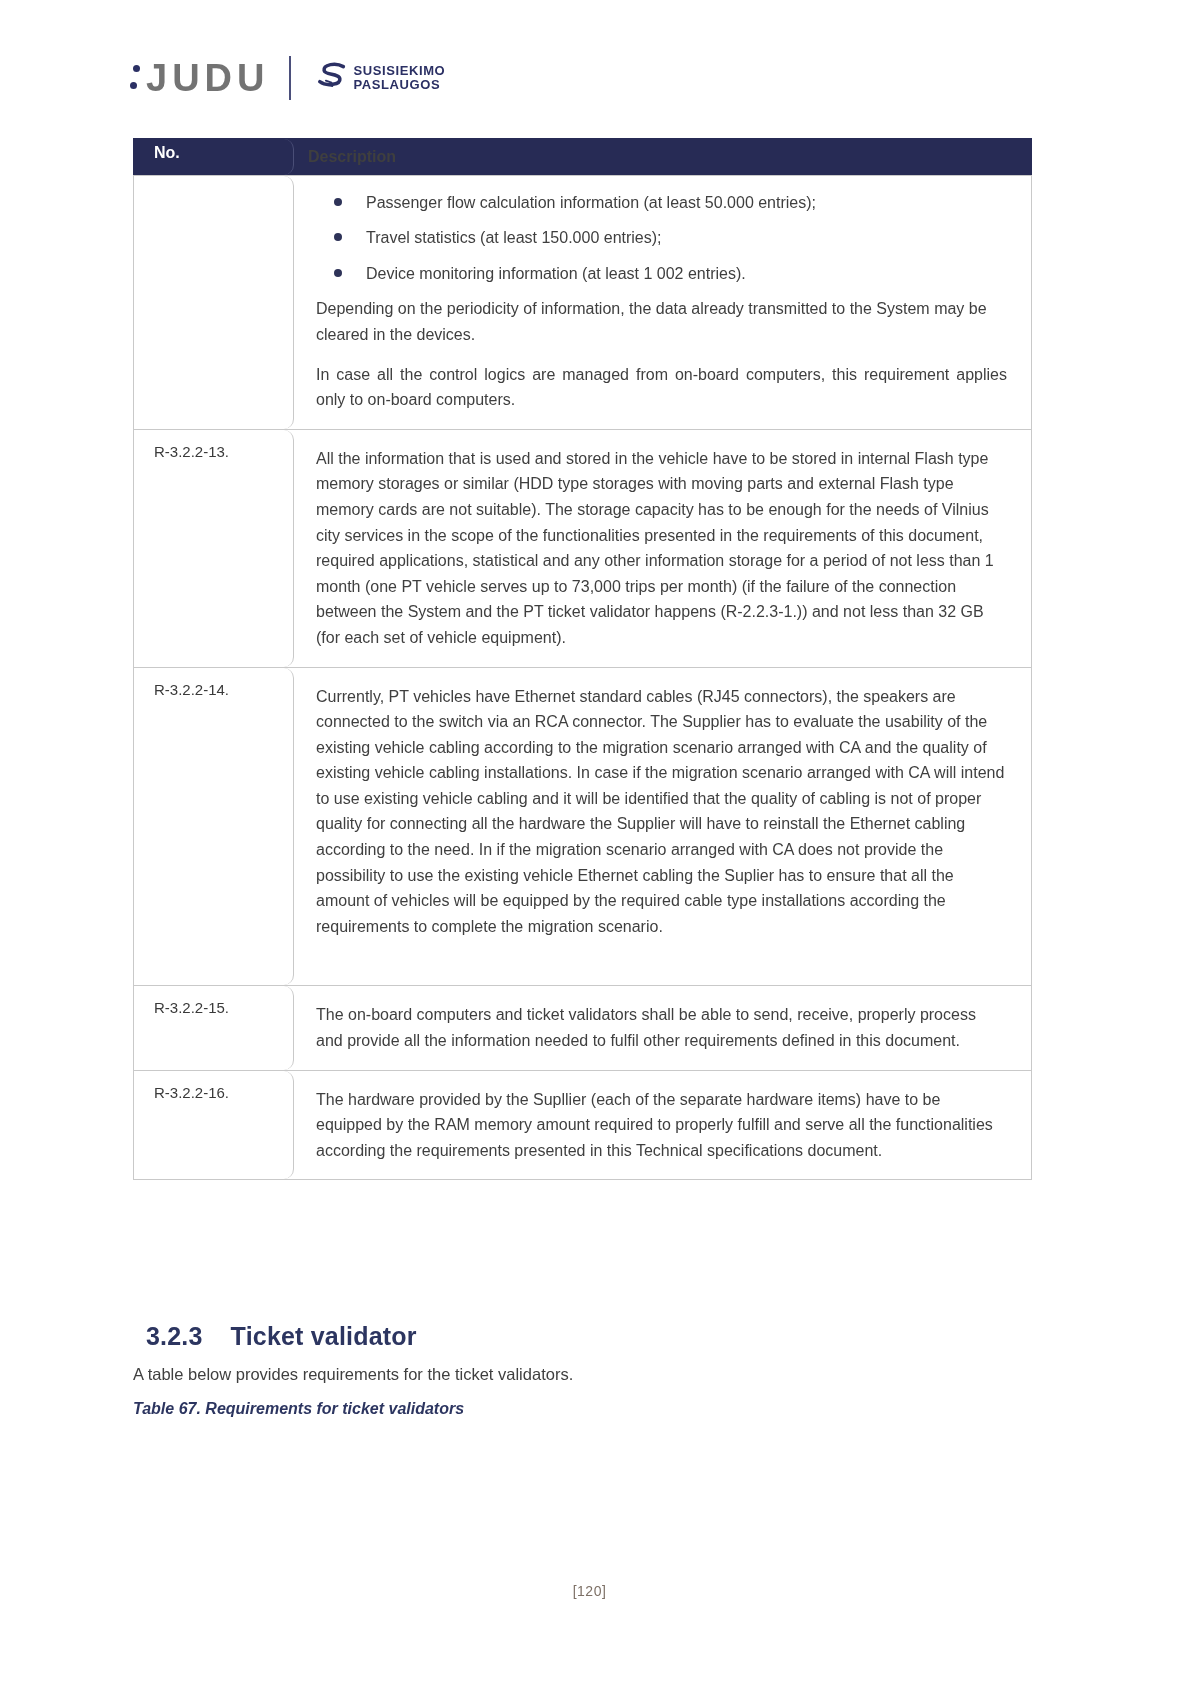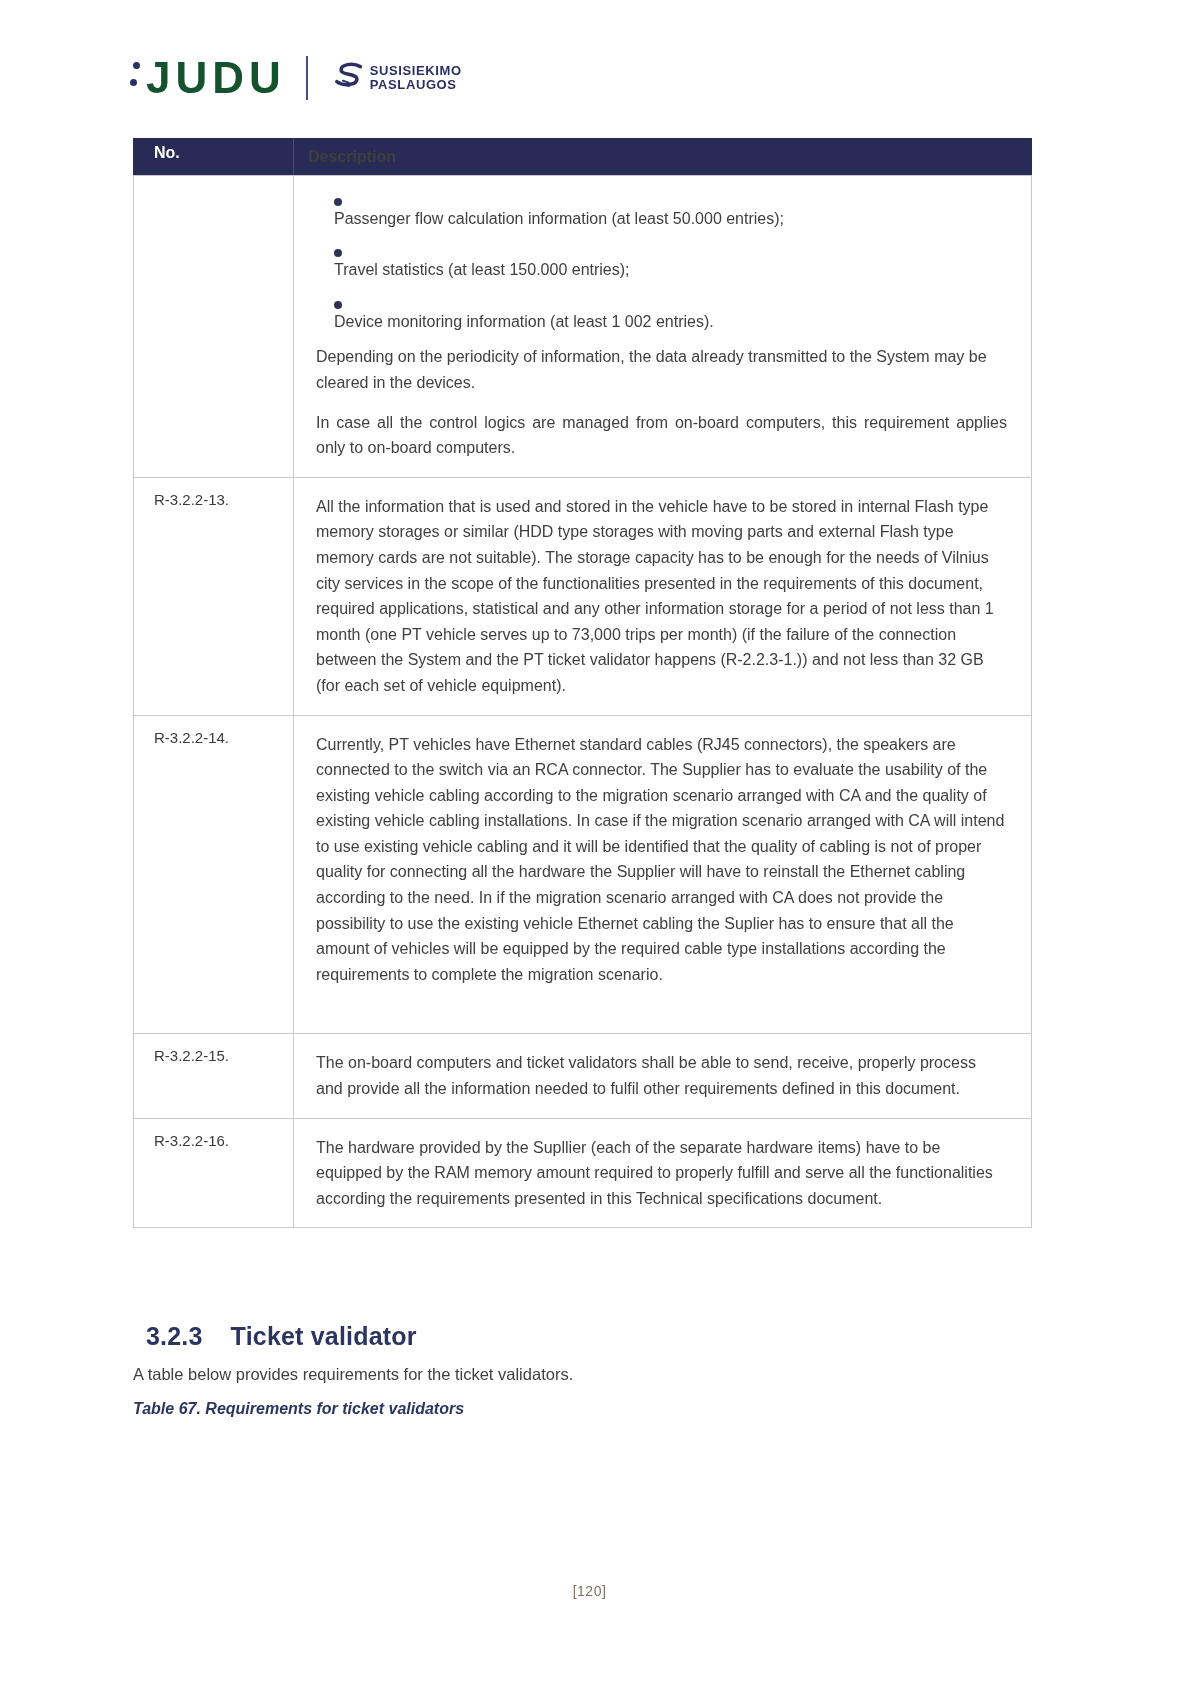--- a/index.html
+++ b/index.html
@@ -19,24 +19,24 @@
     top:56px; left:133px;
     display:flex;
     align-items:center;
     gap:20px;
   }
   .brand-wrap { display:flex; align-items:flex-start; }
   .logo-dots { display:flex; flex-direction:column; gap:10px; margin:6px 6px 0 0; }
   .logo-dots i { width:7px; height:7px; border-radius:50%; background:#2b3064; display:block; }
   .logo-dots i:last-child { margin-left:-3px; }
   .brand-text {
-    font-size:44px;
+    font-size:38px;
     font-weight:800;
     letter-spacing:5px;
-    color:#14532d;
+    color:#737373;
     line-height:1;
   }
   .logo-divider { width:2px; height:44px; background:#2b3064; opacity:.85; }
   .org-wrap { display:flex; align-items:center; }
   .org-icon svg { display:block; }
   .org-text {
     font-size:13px;
     font-weight:700;
     letter-spacing:.6px;
     color:#2b3064;
@@ -60,32 +60,33 @@
     font-weight:700;
   }
   .cell { }
   .no-cell {
     width:160px;
     flex:0 0 160px;
     border-right:1px solid #c9c9c9;
     padding:13px 8px 6px 20px;
     font-size:15px;
     color:#3a3a3a;
+    border-radius:10px;
   }
   .t-row.head .no-cell { border-right:1px solid #4a4e77; padding:5px 8px 5px 20px; font-size:16px; color:#fff; }
   .desc-cell {
     flex:1 1 auto;
     padding:10px 16px 10px 14px;
     line-height:1.6;
     color:#3f3f3f;
   }
   .t-row.head .desc-cell { padding:5px 16px 5px 14px; }
   .para { margin:6px 8px; }
   .para.justify { text-align:justify; margin-top:14px; }
-  .bullet-line { display:flex; margin:4px 0 10px 26px;flex-direction:column; }
+  .bullet-line { display:flex; margin:4px 0 10px 26px; }
   .bullet-marker {
     flex:0 0 auto;
     width:8px; height:8px;
     border-radius:50%;
     background:#2e3358;
     margin:8px 24px 0 0;
   }
   .bullet-text { flex:1 1 auto; }
   .spacer { height:30px; }
 

